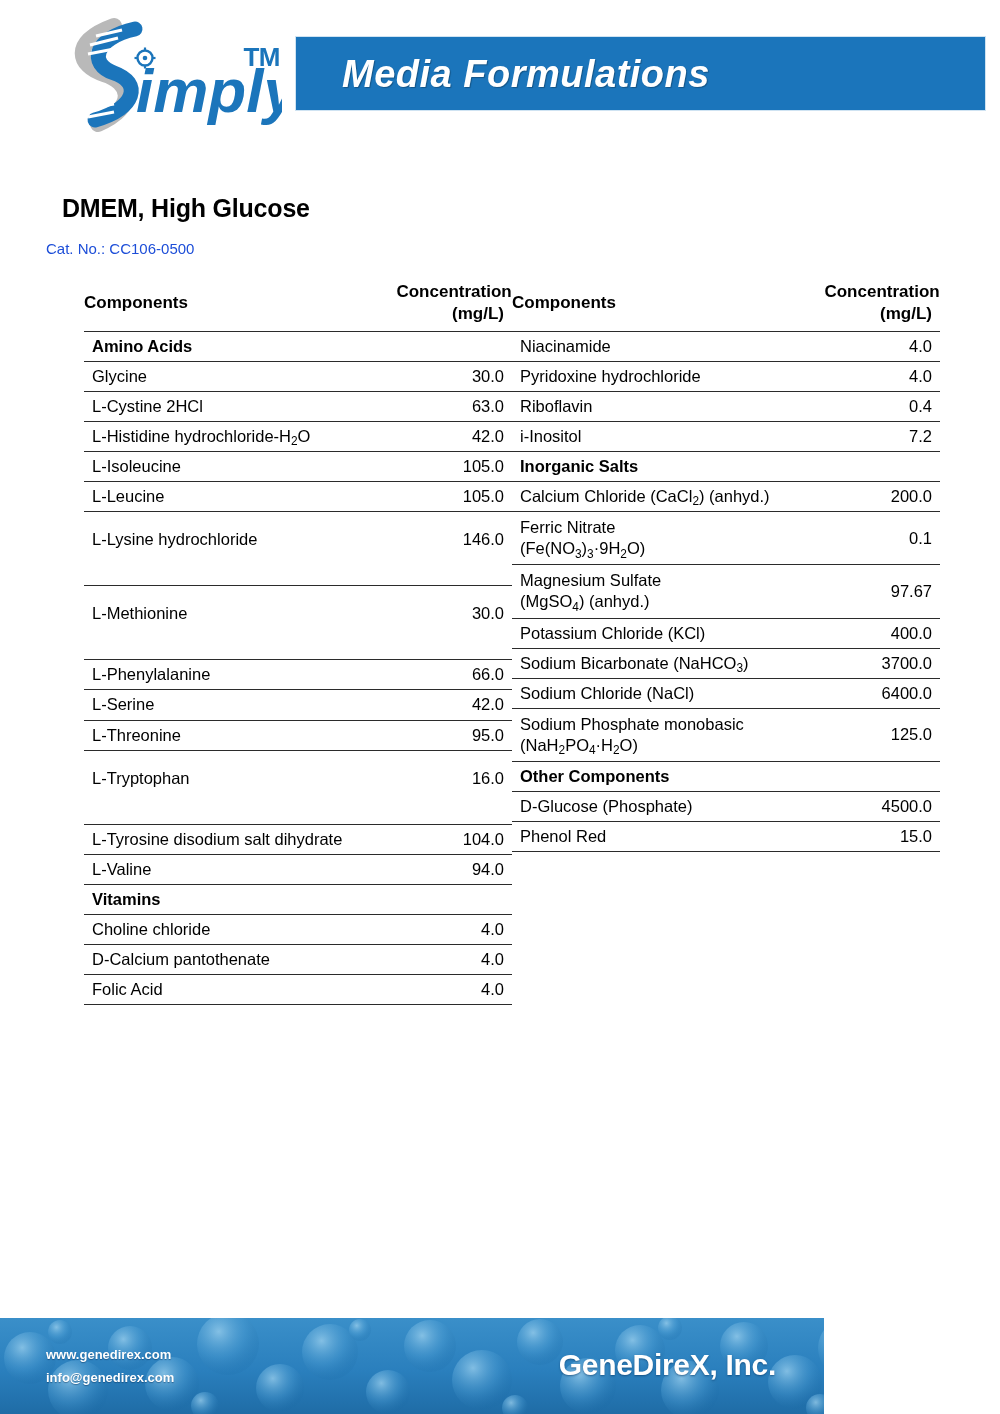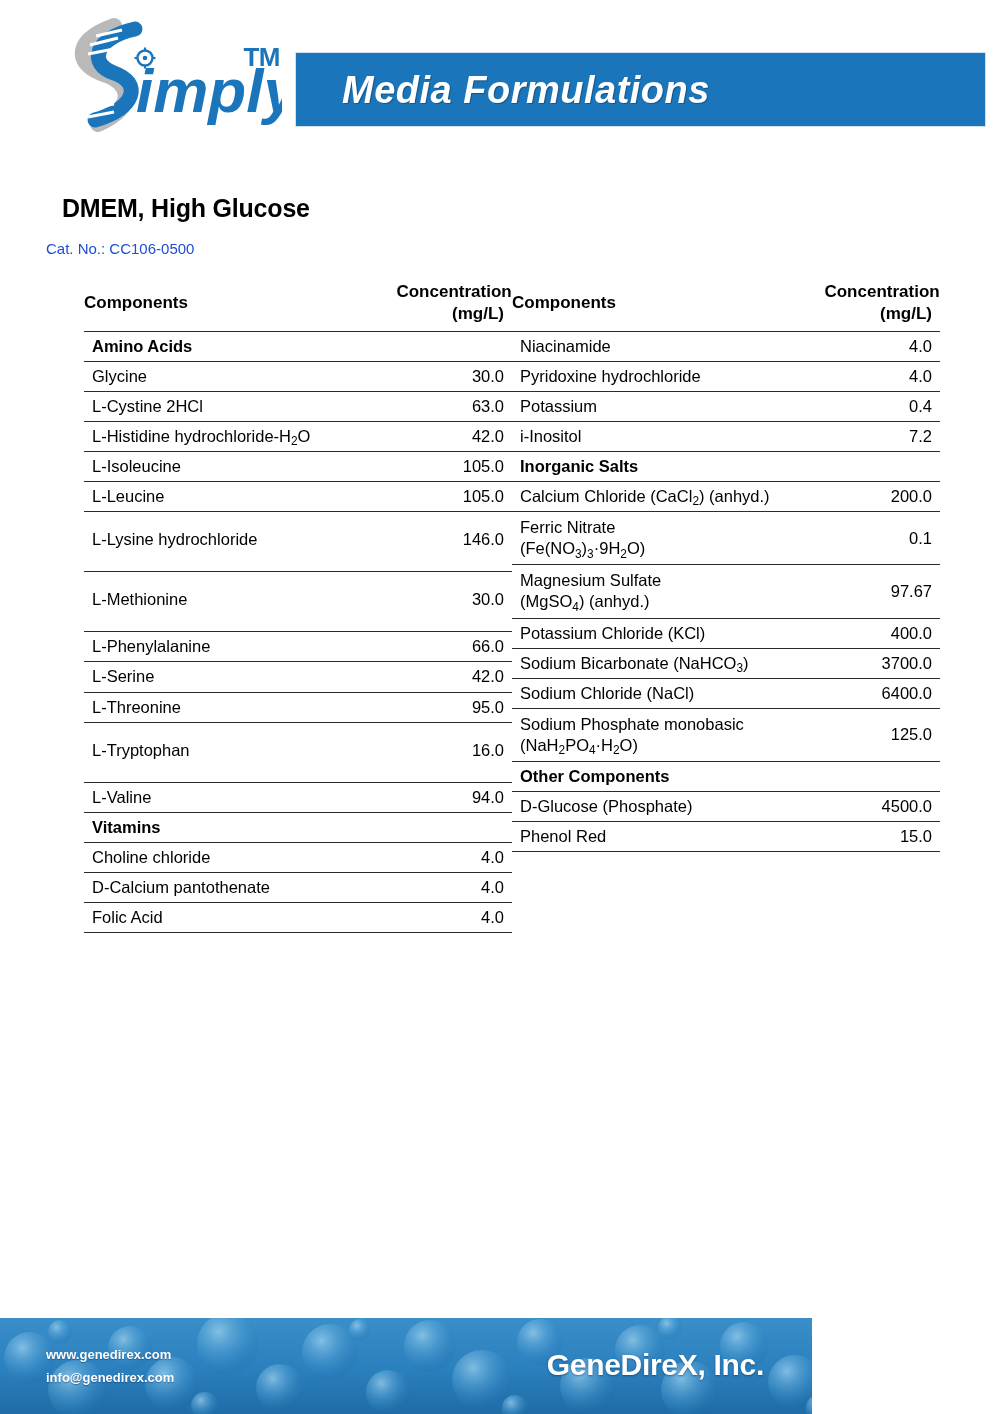--- a/index.html
+++ b/index.html
@@ -36,21 +36,20 @@
     font-weight: bold;
     color: #1b75bb;
     letter-spacing: -0.5px;
   }
   .banner {
     position: absolute;
     left: 296px; top: 37px;
     width: 689px; height: 73px;
     background: #1b75bb;
     box-shadow: 0 0 0 1px #cfe3f2;
-    margin-top: 16px;
   }
   .banner-title {
     position: absolute;
     left: 46px; top: 50%;
     transform: translateY(-50%);
     font-size: 38px;
     font-weight: bold;
     font-style: italic;
     color: #ffffff;
     letter-spacing: 0.5px;
@@ -122,33 +121,34 @@
     text-align: left;
   }
   tr.row td.val {
     padding: 4px 8px 4px 2px;
     text-align: right;
   }
   tr.grp td.name { font-weight: bold; }
   tr.grp td.val { }
 
   
-  tr.tall td.name, tr.tall td.val { padding-top: 17px; padding-bottom: 21px; }
+  tr.tall td.name, tr.tall td.val { padding-top: 17px; padding-bottom: 35px; }
   tr.two td.name, tr.two td.val { padding-top: 5px; padding-bottom: 5px; }
   td.name .ln { display: block; }
 
   sub { font-size: 0.72em; vertical-align: baseline; position: relative; top: 0.28em; }
 
   
   .footer {
     position: absolute;
     left: 0; bottom: 0;
     width: 812px; height: 96px;
     overflow: hidden;
     background: #6d28d9;
+    padding-left: 12px;
   }
   .footer-bg {
     position: absolute;
     left: 0; top: 0;
     width: 1000px; height: 96px;
   }
   .footer-links {
     position: absolute;
     left: 46px; top: 26px;
     font-size: 13px;
@@ -277,20 +277,24 @@
           </tr>
           <tr class="row">
             <td class="name">L-Threonine</td>
             <td class="val">95.0</td>
           </tr>
           <tr class="row tall">
             <td class="name">L-Tryptophan</td>
             <td class="val">16.0</td>
           </tr>
           <tr class="row">
+            <td class="name">L-Tyrosine disodium salt dihydrate</td>
+            <td class="val">104.0</td>
+          </tr>
+          <tr class="row">
             <td class="name">L-Valine</td>
             <td class="val">94.0</td>
           </tr>
           <tr class="grp">
             <td class="name">Vitamins</td>
             <td class="val"></td>
           </tr>
           <tr class="row">
             <td class="name">Choline chloride</td>
             <td class="val">4.0</td>
@@ -322,21 +326,21 @@
       <tbody>
           <tr class="row">
             <td class="name">Niacinamide</td>
             <td class="val">4.0</td>
           </tr>
           <tr class="row">
             <td class="name">Pyridoxine hydrochloride</td>
             <td class="val">4.0</td>
           </tr>
           <tr class="row">
-            <td class="name">Potassium</td>
+            <td class="name">Riboflavin</td>
             <td class="val">0.4</td>
           </tr>
           <tr class="row">
             <td class="name">i-Inositol</td>
             <td class="val">7.2</td>
           </tr>
           <tr class="grp">
             <td class="name">Inorganic Salts</td>
             <td class="val"></td>
           </tr>

